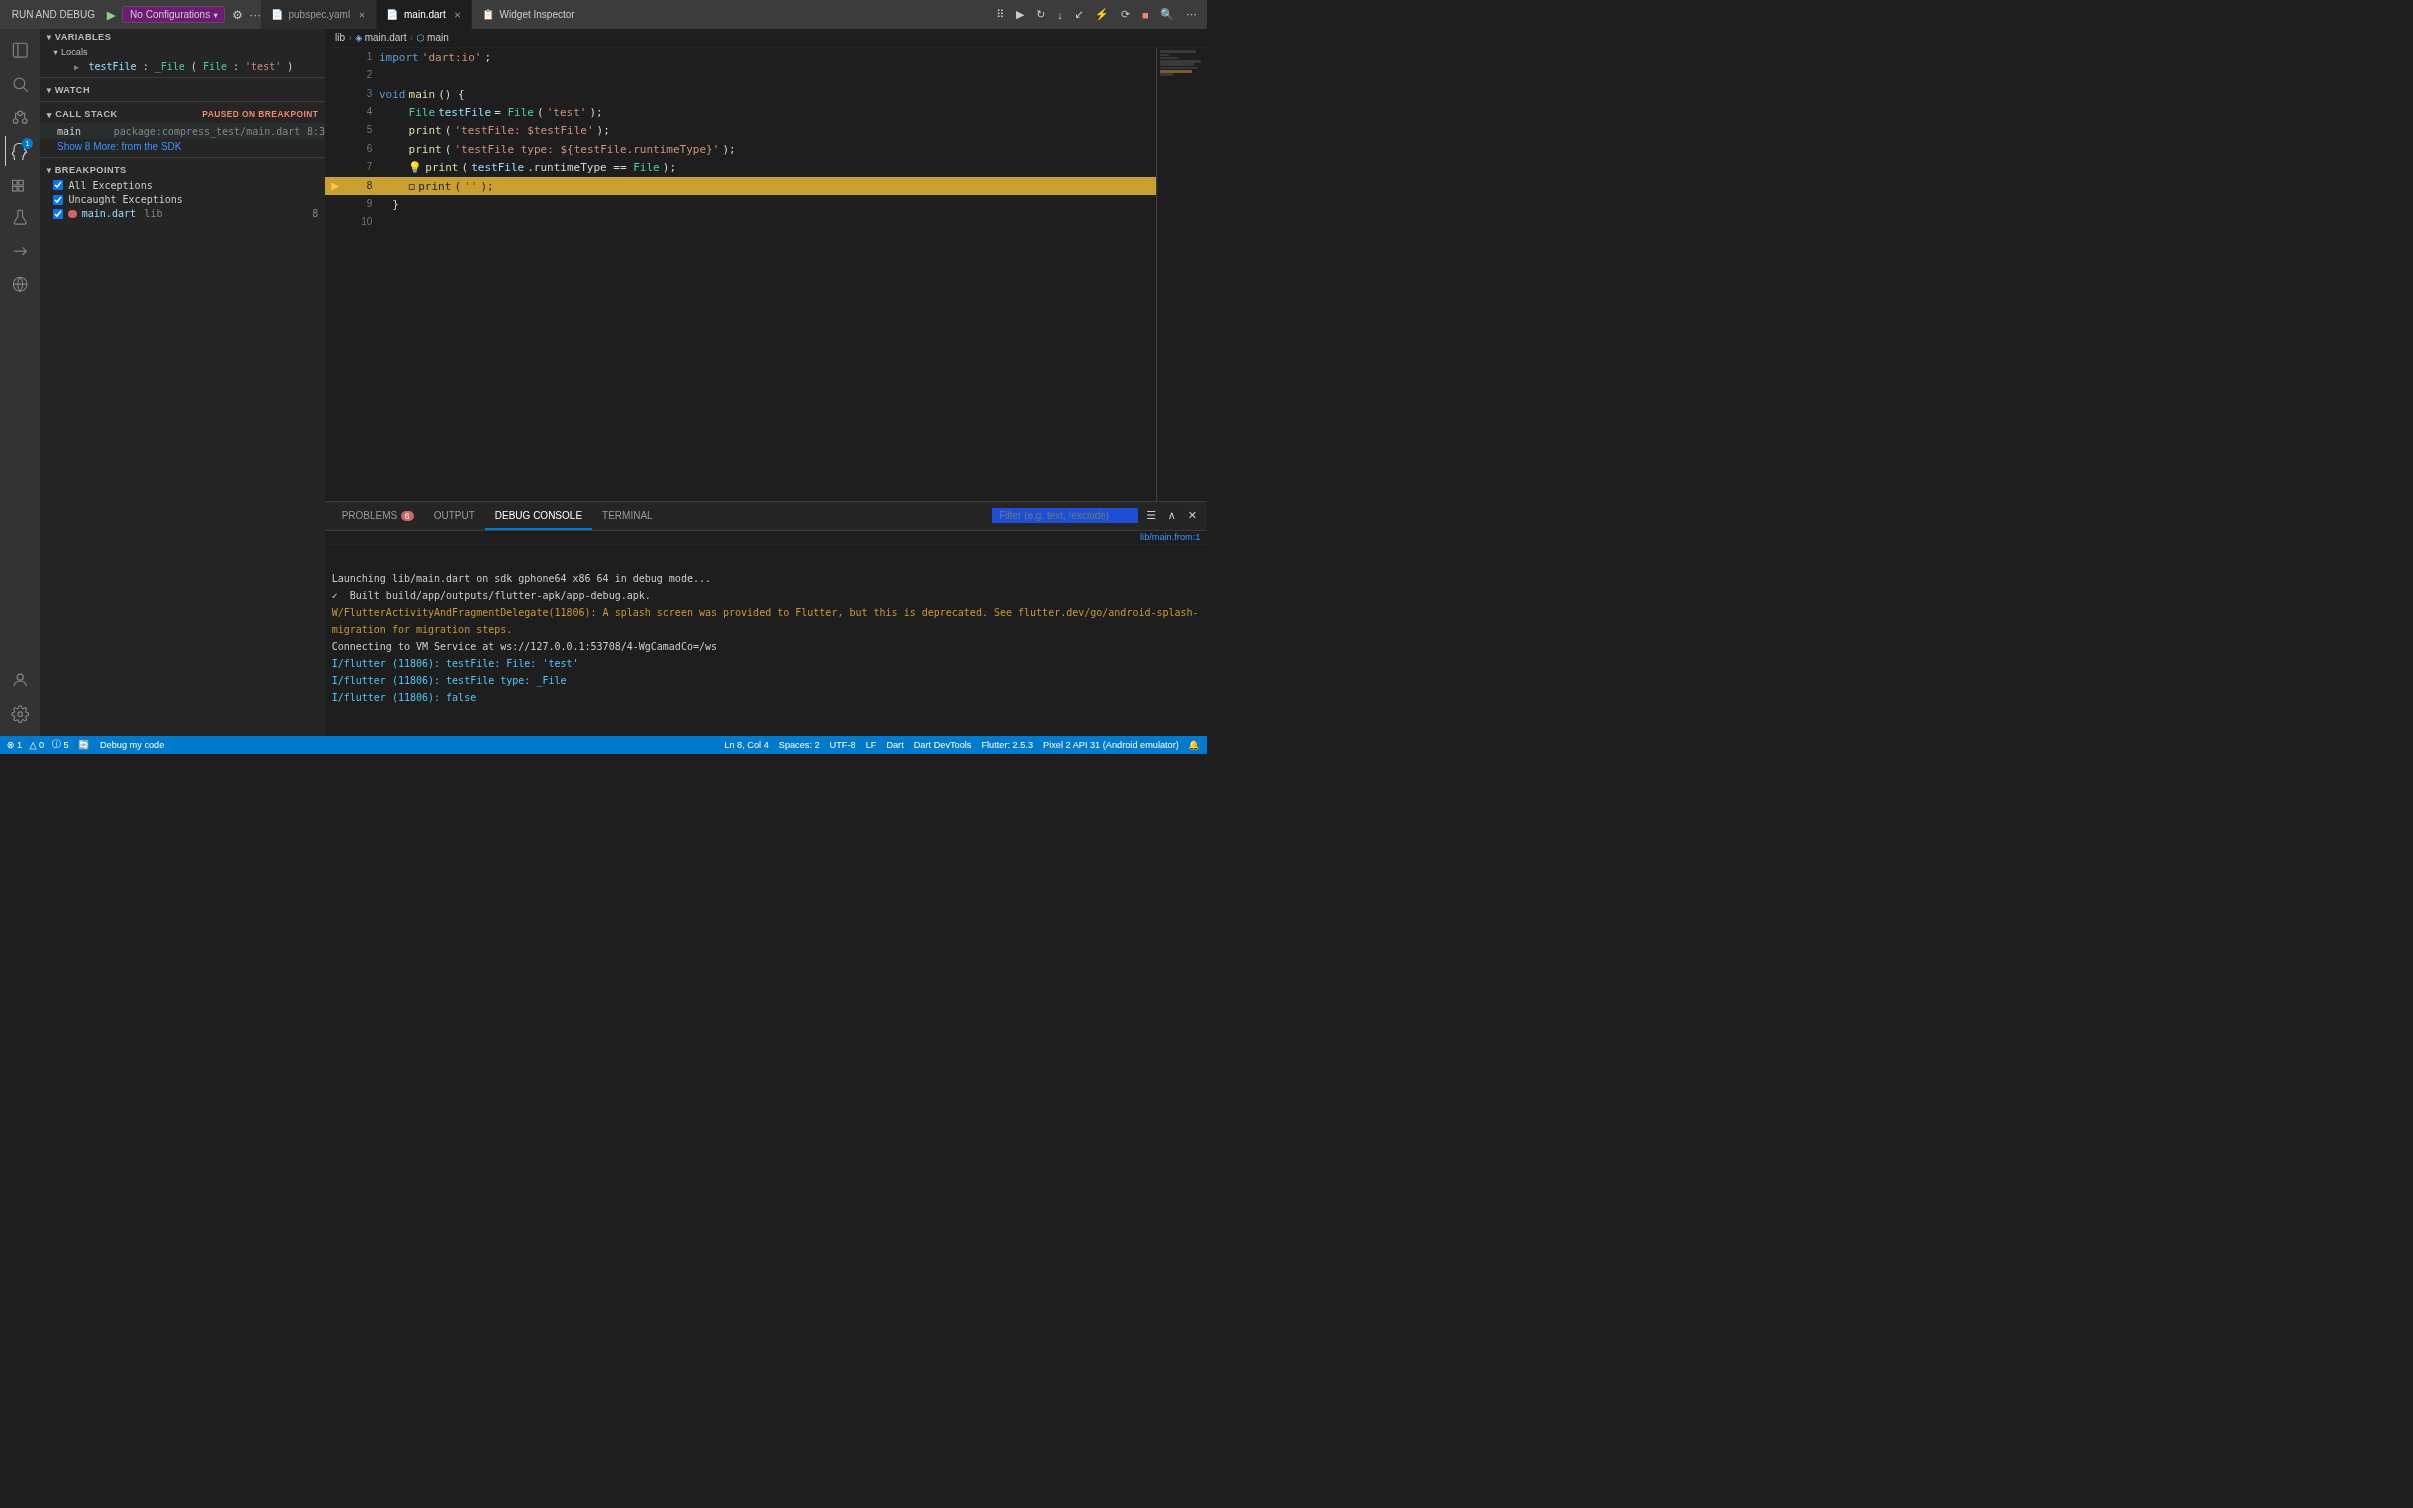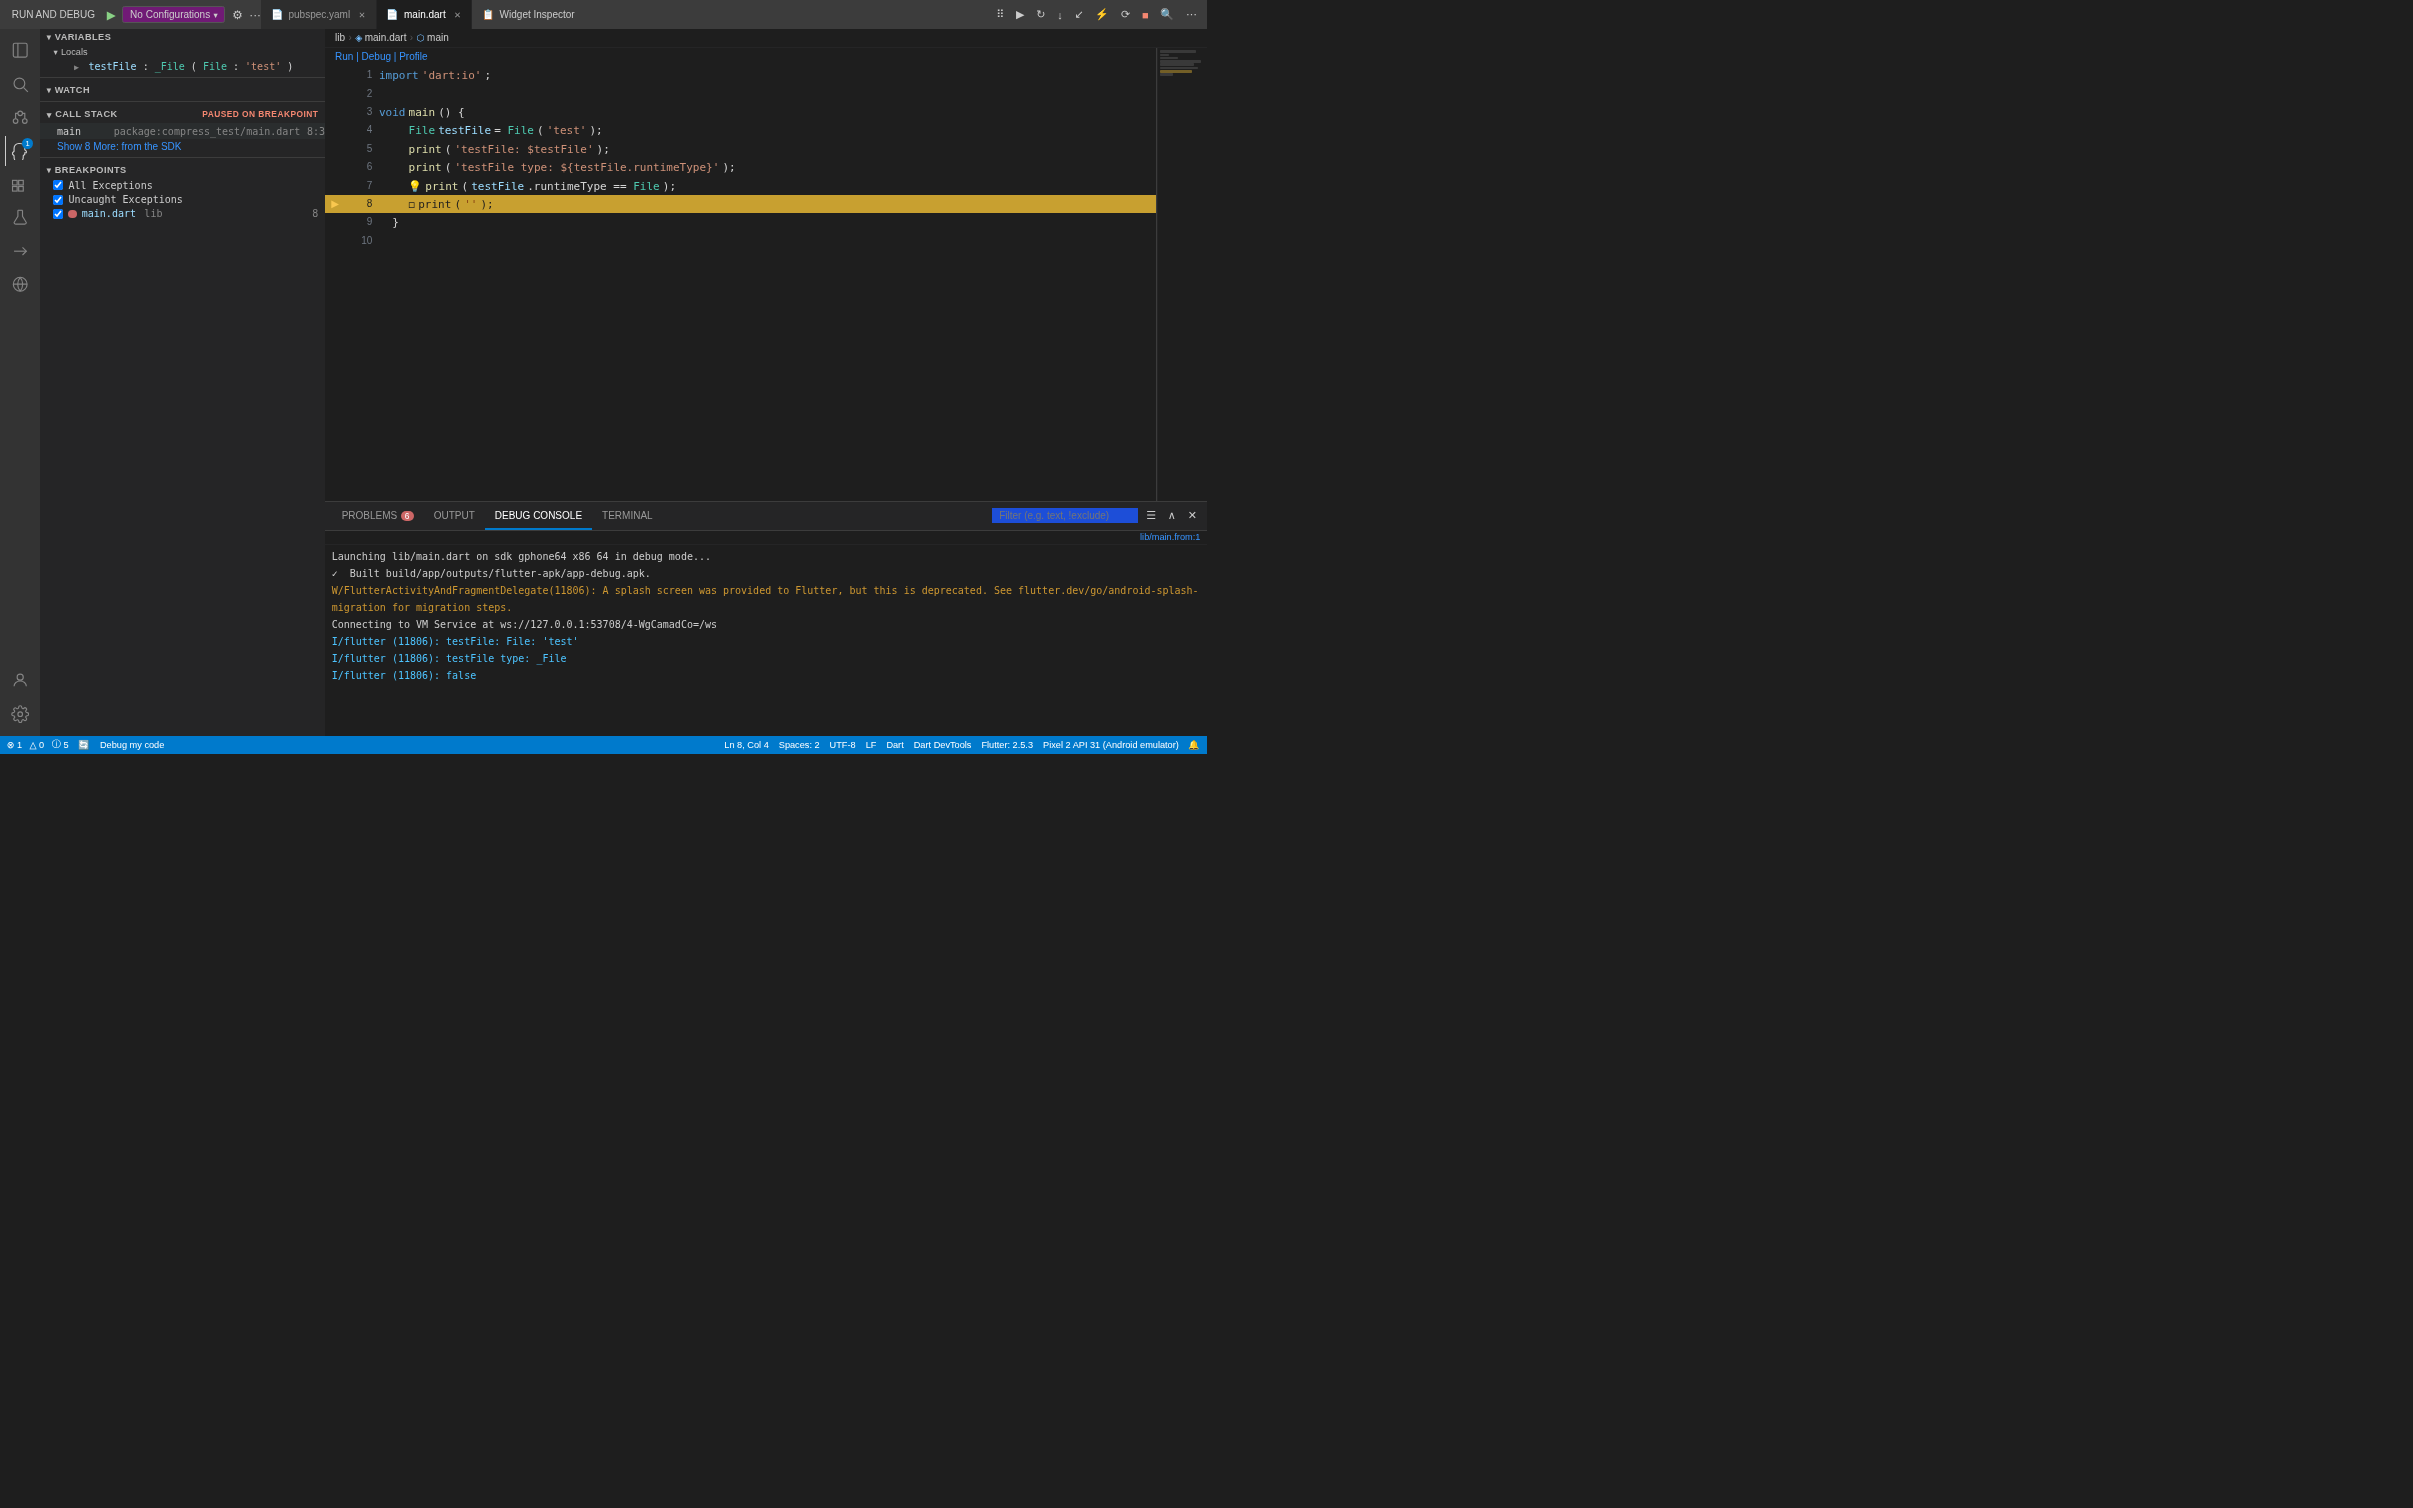--- a/index.html
+++ b/index.html
@@ -381,20 +381,21 @@
       display: flex;
       align-items: center;
       gap: 5px;
     }
     .panel-content {
       flex: 1;
       overflow-y: auto;
       padding: 3.4px 6.7px;
       font-family: 'Consolas', monospace;
       font-size: 10px;
+      margin-top: 22px;
     }
     .debug-line {
       line-height: 17px;
       color: #ccc;
     }
     .debug-line.warning { color: #cd9731; }
     .debug-line.info { color: #ccc; }
     .debug-line.flutter-output { color: #4dc4ff; }
     .filter-input {
       flex: 1;
@@ -716,27 +717,20 @@
       <span class="breadcrumb-sep">›</span>
       <span class="breadcrumb-item">
         <span class="bc-icon">⬡</span>
         <span>main</span>
       </span>
     </div>
 
     <div class="editor-outer">
       <div class="editor-column">
 
-        <div class="run-profile-bar">
-          <span style="cursor:pointer;">Run</span>
-          <span> | </span>
-          <span style="cursor:pointer;">Debug</span>
-          <span> | </span>
-          <span style="cursor:pointer;">Profile</span>
-        </div>
 
         <div class="editor-scroll-area">
           <div class="code-table">
 
             <div class="line-row">
               <div class="run-debug-gutter"></div>
               <div class="ln">1</div>
               <div style="line-height:18.4px;">
                 <span class="code-span kw">import</span>
                 <span class="code-span plain"> </span>

